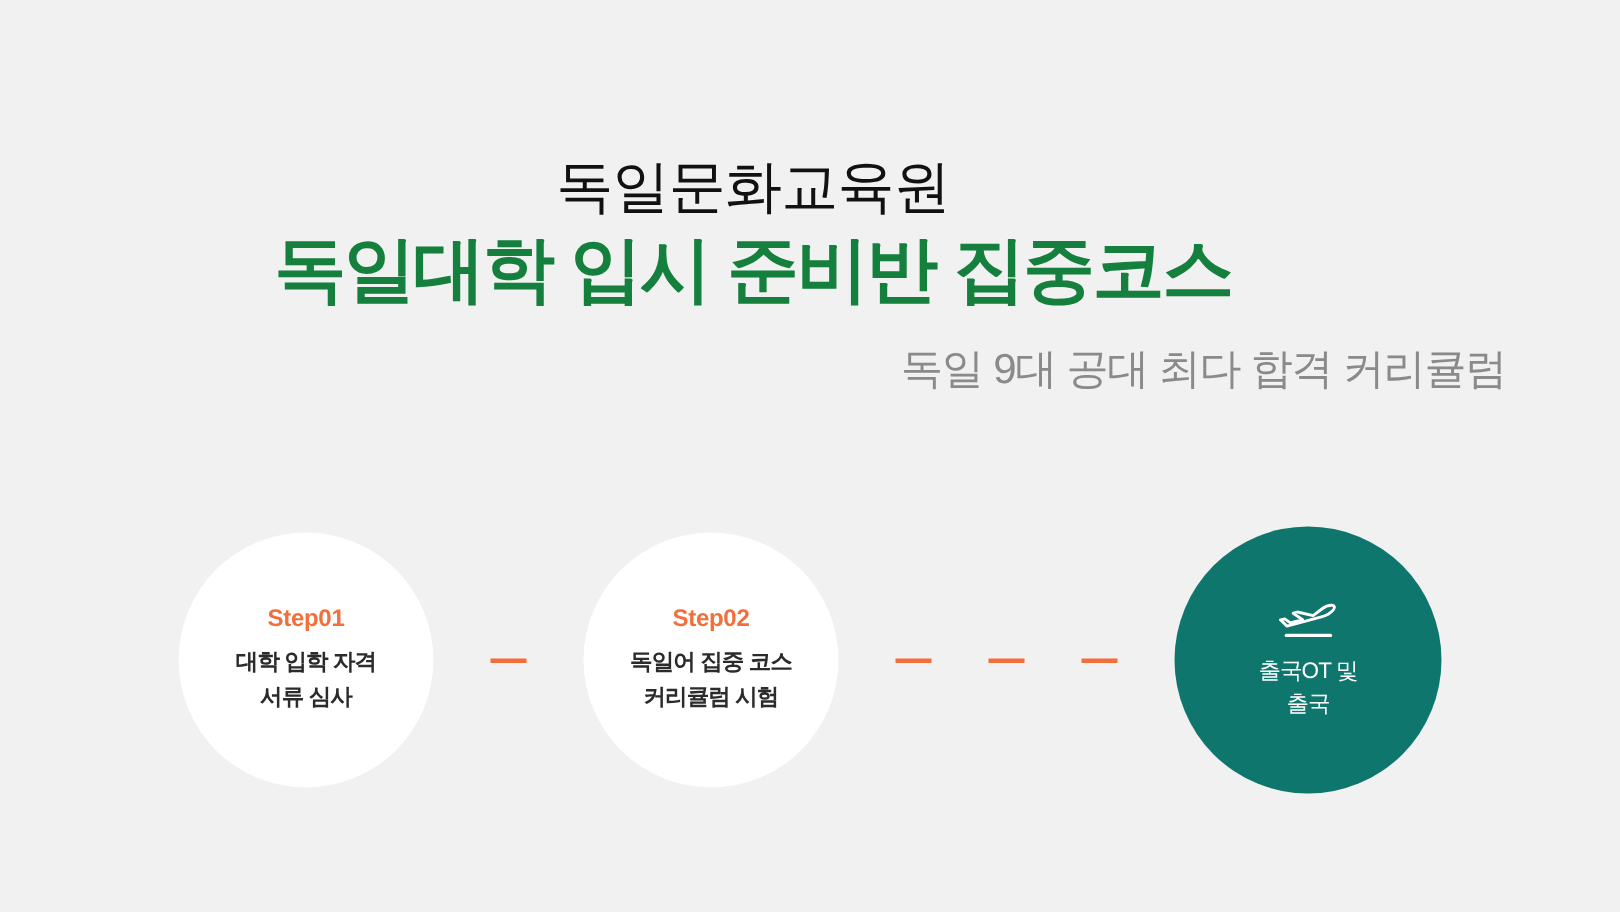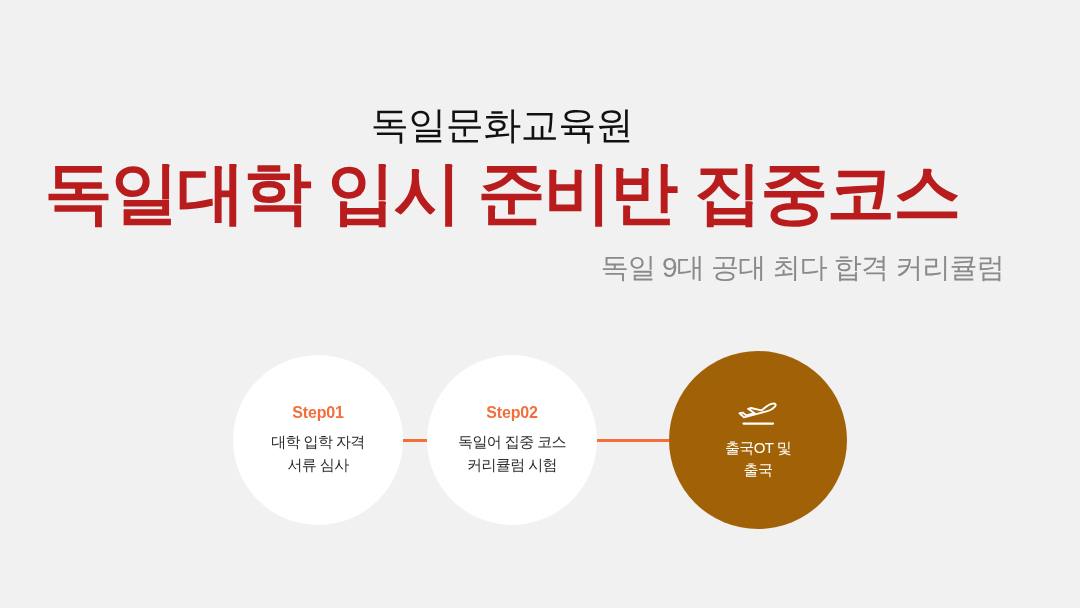--- a/index.html
+++ b/index.html
@@ -37,24 +37,24 @@
     font-size: 38px;
     line-height: 1.12;
     font-weight: 500;
     color: #111111;
     letter-spacing: -0.5px;
     white-space: nowrap;
   }
 
   .title-main {
     margin-top: 8px;
-    font-size: 68px;
+    font-size: 48px;
     line-height: 1.1;
     font-weight: 800;
-    color: #b91c1c;
+    color: #15803d;
     letter-spacing: -1.6px;
     white-space: nowrap;
   }
 
   .title-sub {
     margin-top: 22px;
     font-size: 28px;
     line-height: 1.2;
     font-weight: 400;
     color: #8a8a8a;
@@ -67,55 +67,56 @@
   .steps {
     position: absolute;
     top: 349px;
     left: 0;
     width: 1080px;
     height: 182px;
     display: flex;
     flex-direction: row;
     align-items: center;
     justify-content: center;
+    gap: 38px;
   }
 
   .step {
     position: relative;
     width: 170px;
     height: 170px;
     flex: 0 0 170px;
     border-radius: 50%;
     background: #ffffff;
     display: flex;
     flex-direction: column;
     align-items: center;
     justify-content: center;
     text-align: center;
   }
 
   .step.is-final {
     width: 178px;
     height: 178px;
     flex: 0 0 178px;
-    background: #a16207;
+    background: #0f766e;
   }
 
   .step-label {
     font-size: 16px;
     font-weight: 700;
     color: #f26f3c;
     letter-spacing: -0.2px;
     margin-bottom: 9px;
   }
 
   .step-desc {
     font-size: 15px;
     line-height: 1.5;
-    font-weight: 400;
+    font-weight: 700;
     color: #2b2b2b;
     letter-spacing: -0.6px;
     white-space: nowrap;
   }
 
   .step.is-final .step-desc {
     color: #ffffff;
     font-weight: 500;
   }
 

